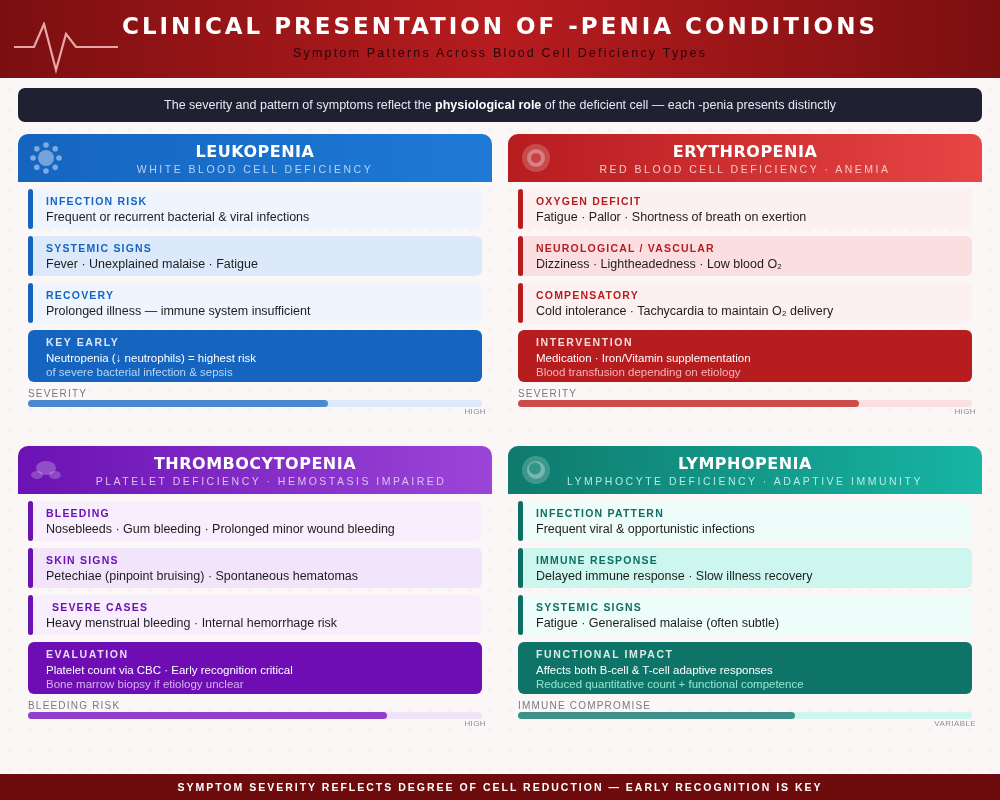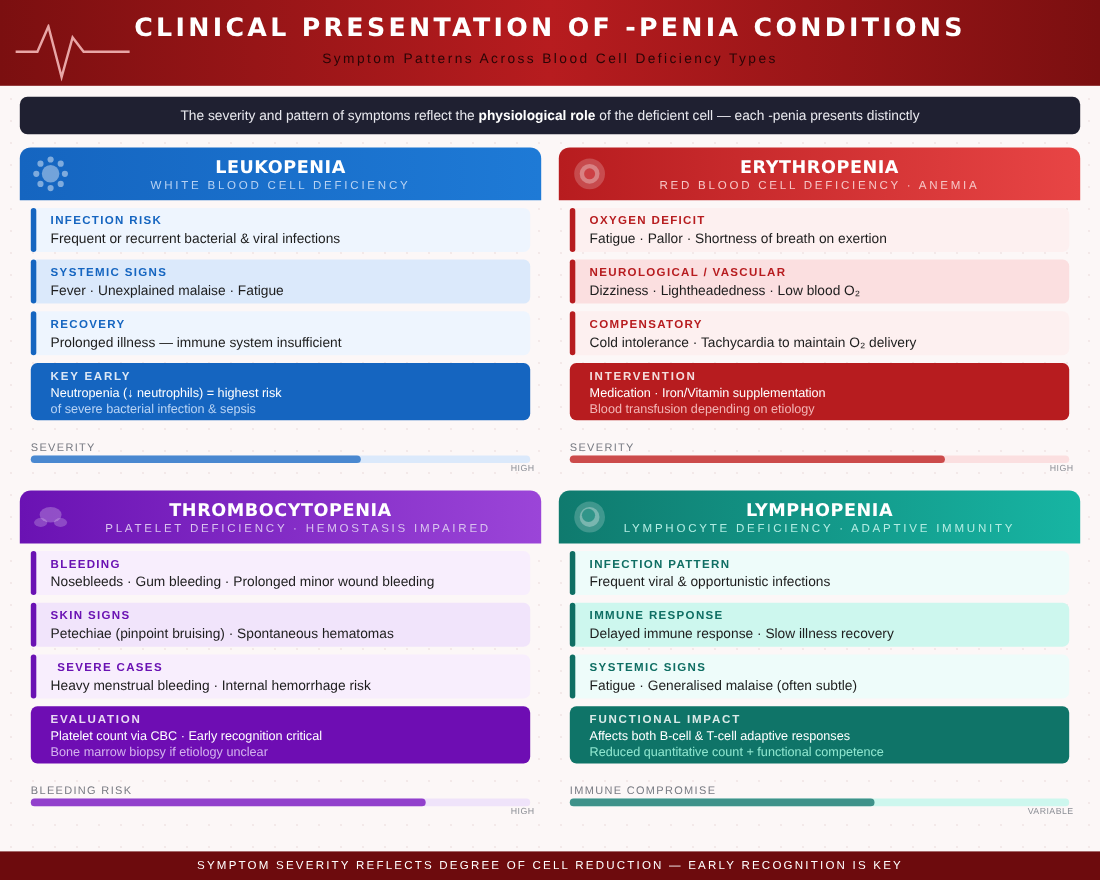--- a/index.html
+++ b/index.html
@@ -69,38 +69,38 @@
   .note .lbl {
     position: absolute; left: 18px; top: 6px; font-size: 10.5px; font-weight: bold; letter-spacing: 1.6px;
     color: rgba(255,255,255,0.85);
   }
   .note .txt {
     position: absolute; left: 18px; top: 22px; font-size: 11.5px; color: #ffffff;
   }
   .note .txt2 {
     position: absolute; left: 18px; top: 36px; font-size: 11.5px;
   }
-  .meter { position: relative; margin-left: 10px; width: 458px; height: 34px; margin-top: 20px; }
+  .meter { position: relative; margin-left: 10px; width: 458px; height: 34px; margin-top: 6px; }
   .meter .mlabel {
     position: absolute; left: 0; top: 0; font-size: 10px; letter-spacing: 1.2px; color: #777a82;
   }
   .meter .track {
     position: absolute; left: 0; top: 12px; width: 454px; height: 7px; border-radius: 4px;
   }
   .meter .fill {
     position: absolute; left: 0; top: 0; height: 7px; border-radius: 4px;
   }
   .meter .mend {
     position: absolute; right: 0; top: 19px; font-size: 8px; color: #8c8f96; letter-spacing: 0.4px;
   }
 
   .footer {
     position: absolute; left: 0; top: 774px; width: 1000px; height: 26px;
     background: #6d0b0d; color: #ffffff; text-align: center;
-    font-size: 10.5px; font-weight: normal; letter-spacing: 2px; line-height: 26px;
+    font-size: 10.5px; font-weight: bold; letter-spacing: 2px; line-height: 26px;
   }
 </style>
 </head>
 <body>
 
 <div class="header">
   <svg class="ekg" viewBox="0 0 104 52">
     <polyline points="0,25 20,25 30,2 42,48 52,12 62,25 104,25" fill="none" stroke="#e8a6a6" stroke-width="2.2" stroke-linejoin="miter"></polyline>
   </svg>
   <div class="title">CLINICAL PRESENTATION OF -PENIA CONDITIONS</div>

